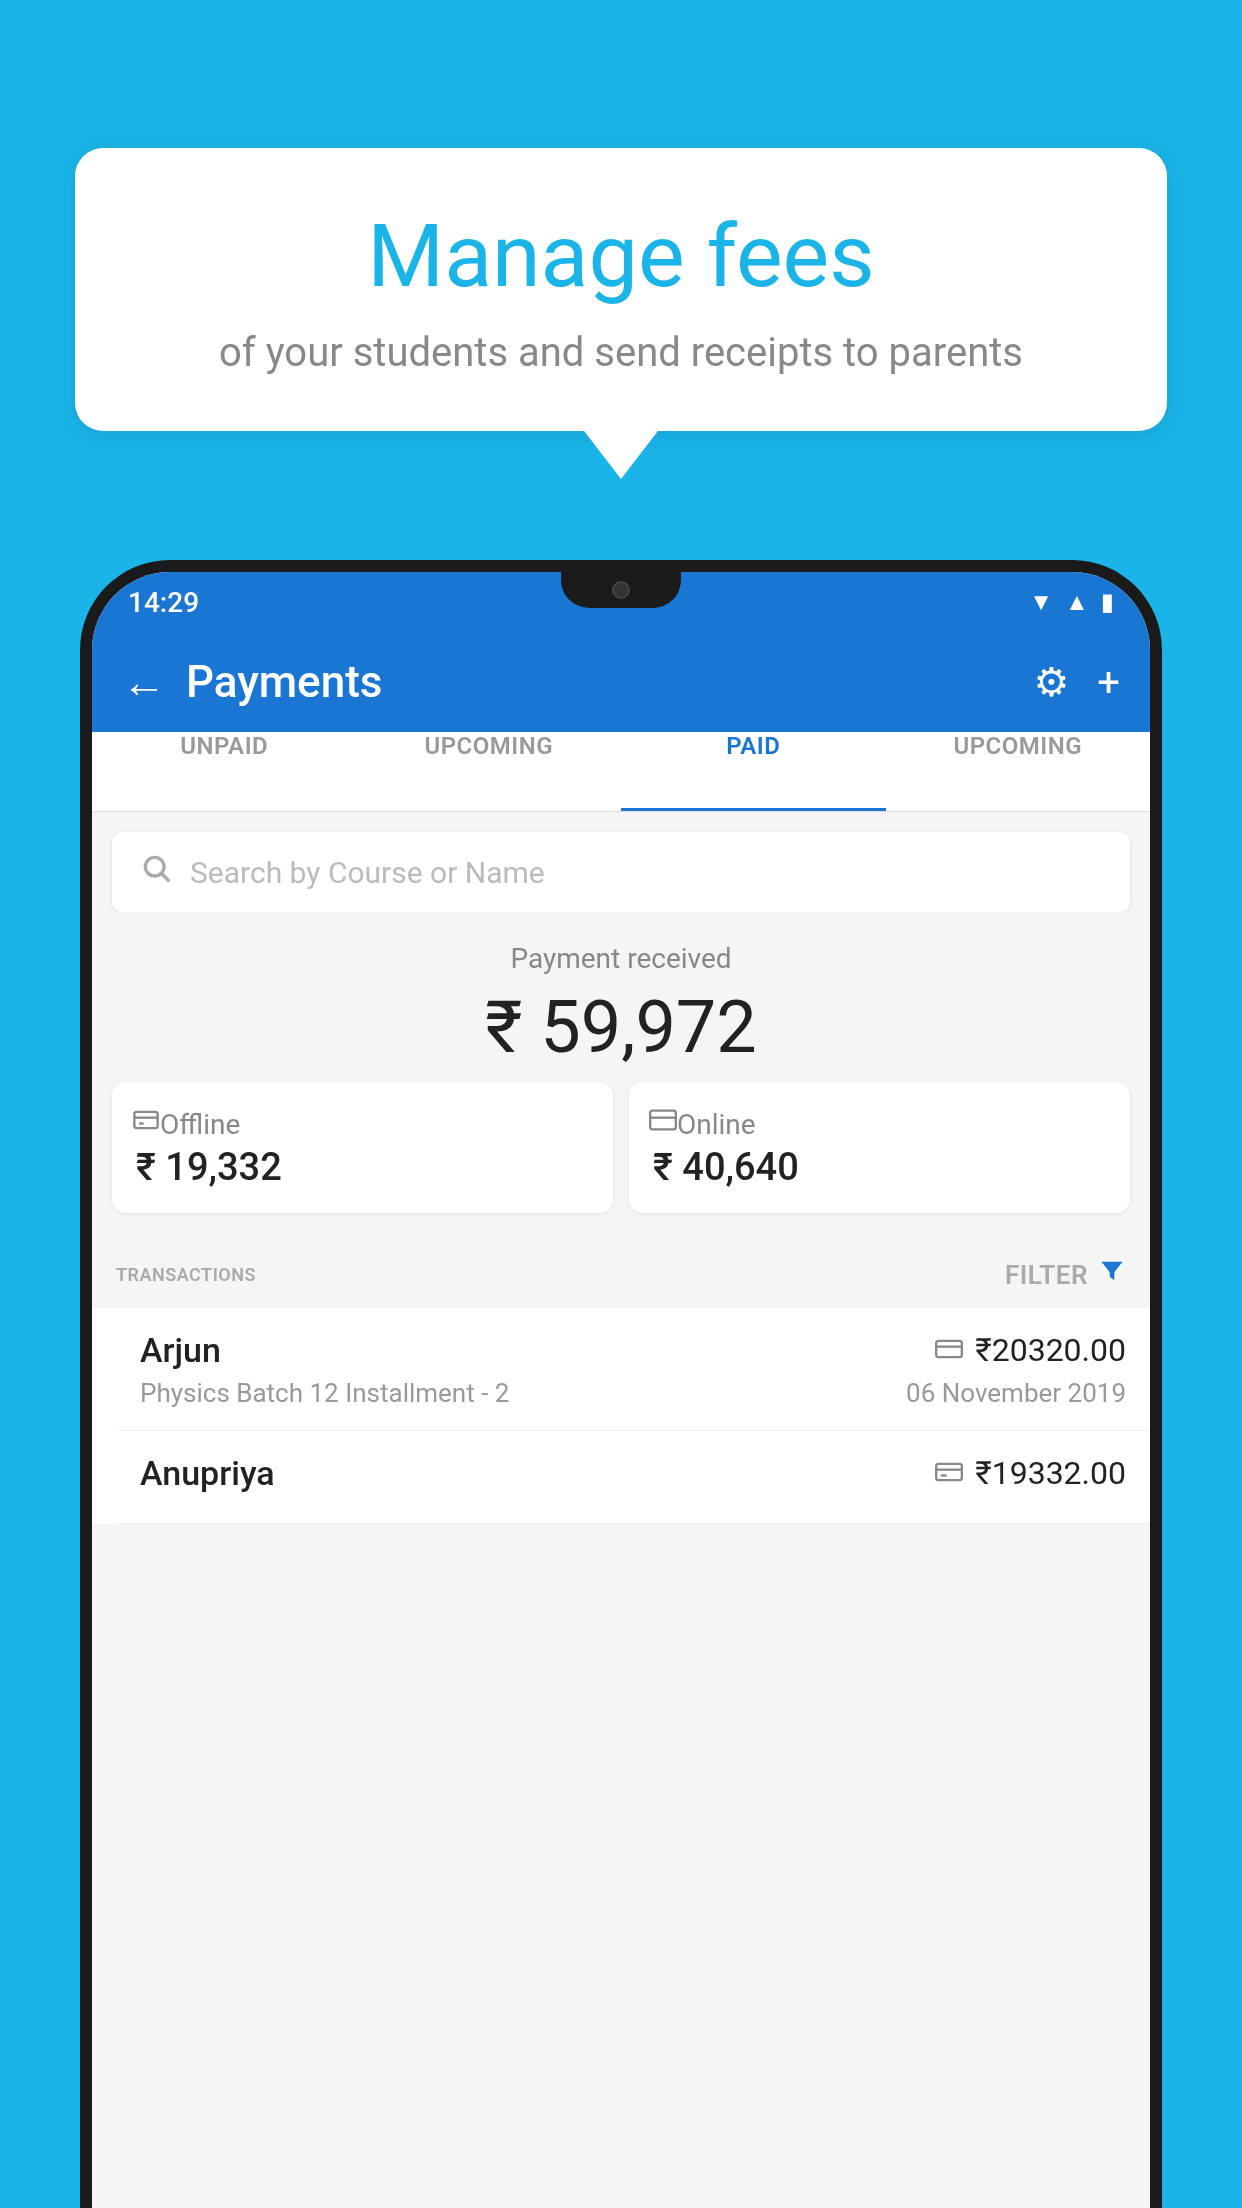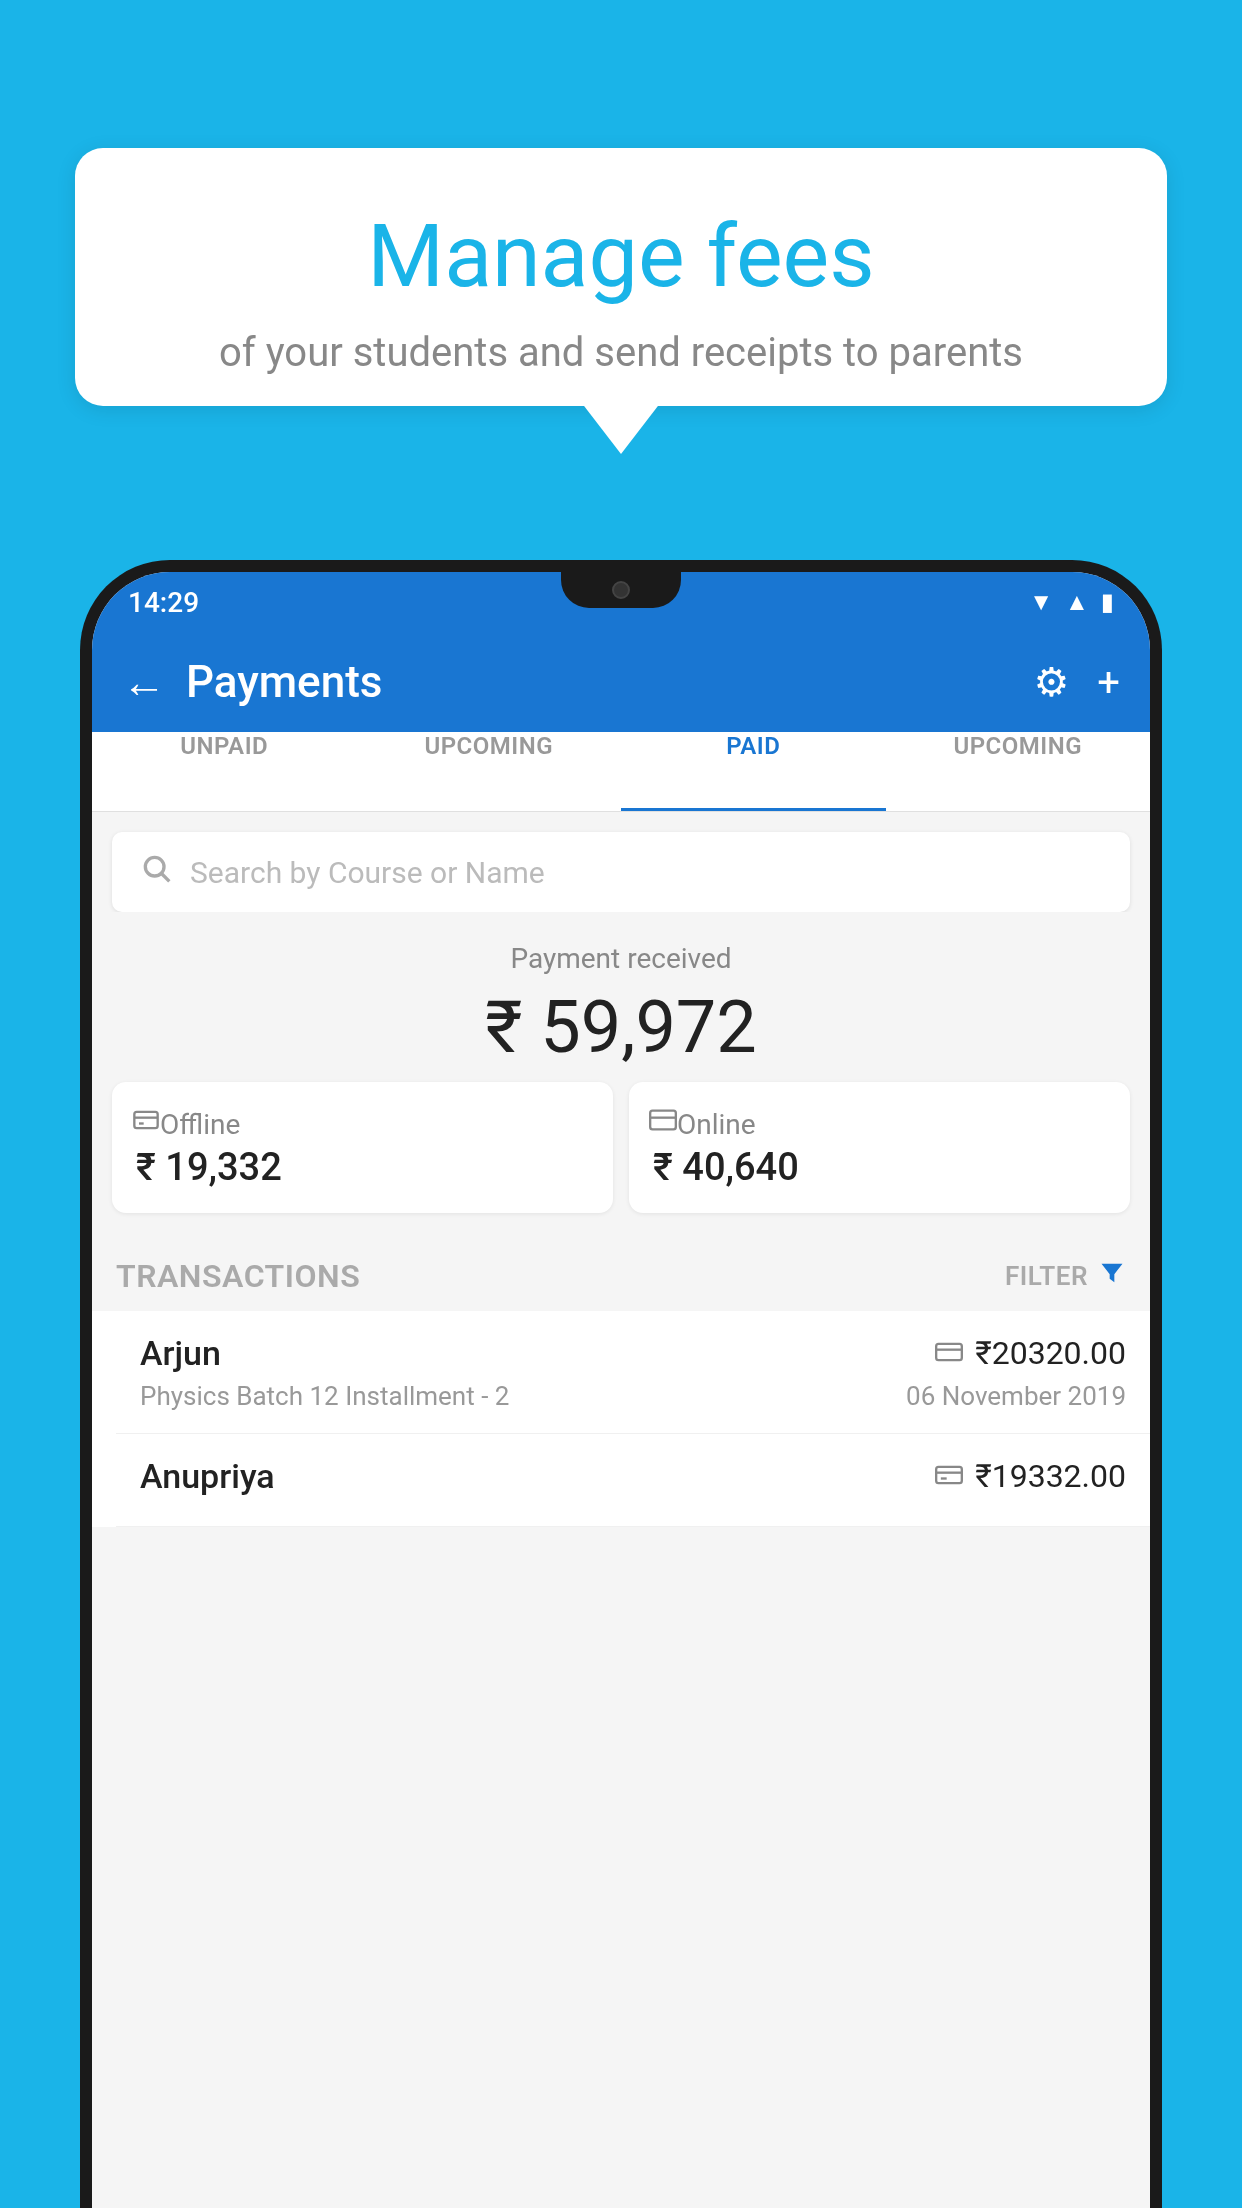--- a/index.html
+++ b/index.html
@@ -13,21 +13,21 @@
     }
 
     
     .speech-bubble {
       position: absolute;
       top: 148px;
       left: 75px;
       right: 75px;
       background: white;
       border-radius: 28px;
-      padding: 60px 40px 30px;
+      padding: 60px 40px 55px;
       text-align: center;
       box-shadow: 0 4px 20px rgba(0,0,0,0.1);
     }
     .speech-bubble::after {
       content: '';
       position: absolute;
       bottom: -48px;
       left: 50%;
       transform: translateX(-50%);
       width: 0;
@@ -258,21 +258,21 @@
     
     .transactions-header {
       display: flex;
       align-items: center;
       justify-content: space-between;
       padding: 24px 24px 16px;
       background: #f5f5f5;
     }
     .transactions-label {
       color: #aaa;
-      font-size: 32px;
+      font-size: 18px;
       font-weight: 600;
       letter-spacing: 0.5px;
     }
     .filter-area {
       display: flex;
       align-items: center;
       gap: 10px;
       cursor: pointer;
     }
     .filter-label {

